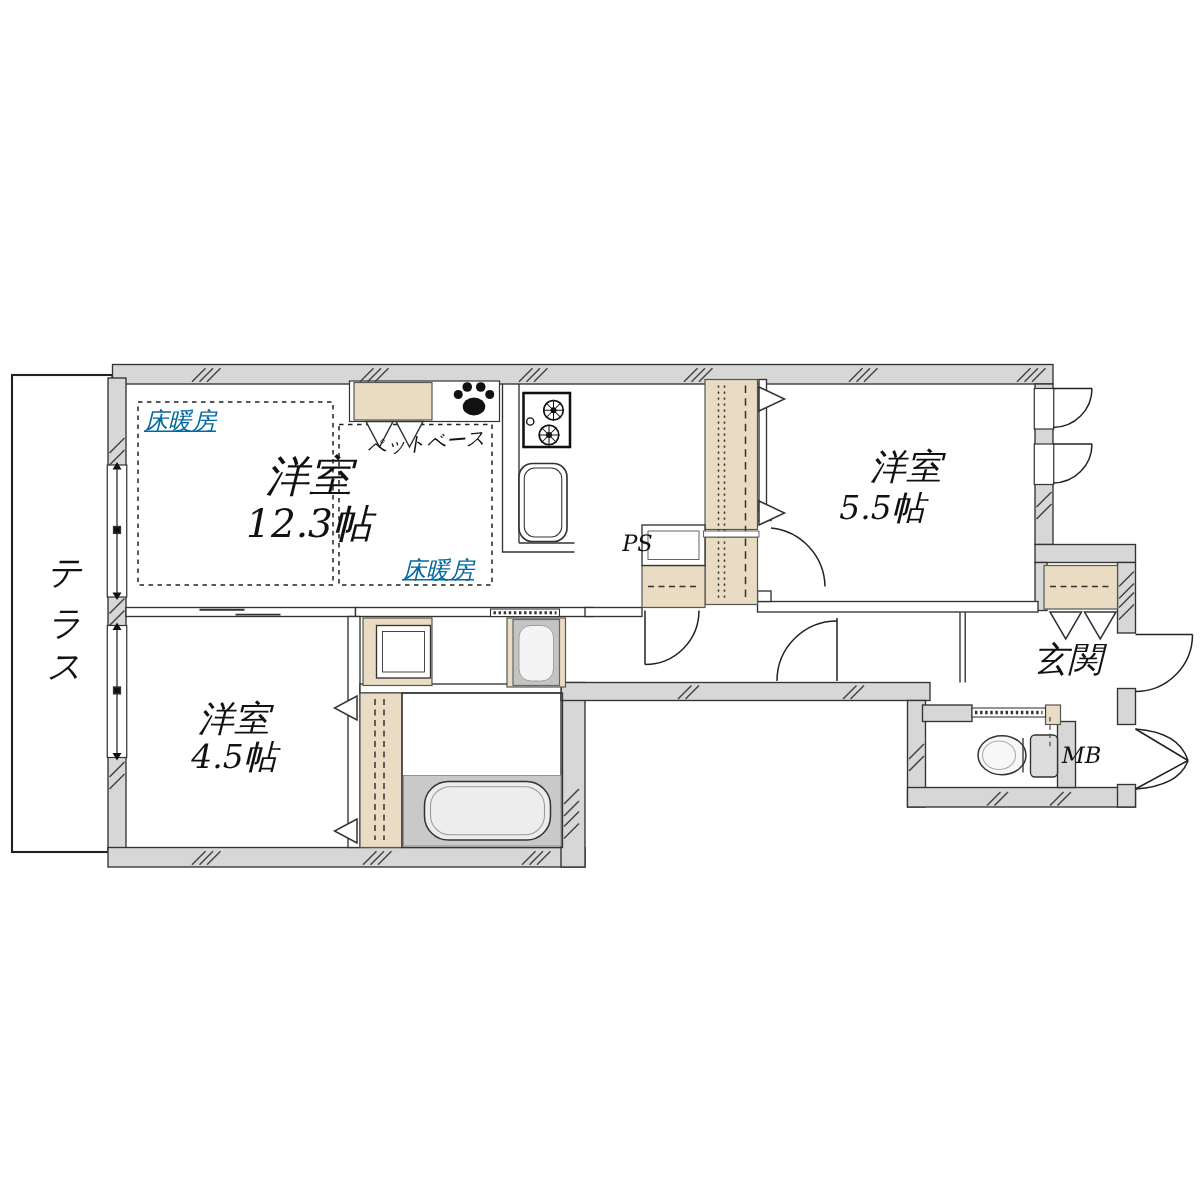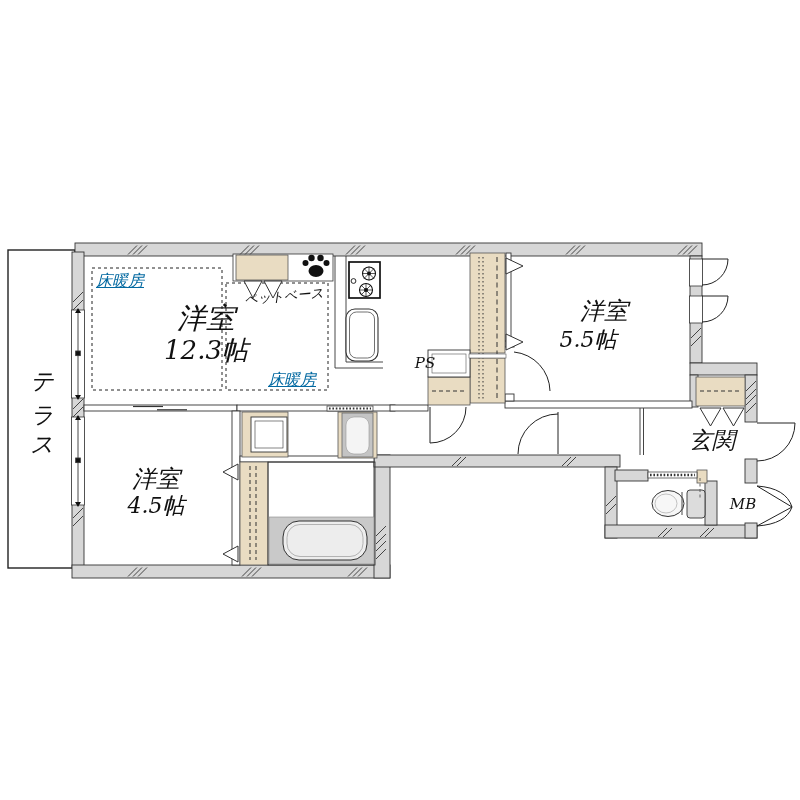--- a/index.html
+++ b/index.html
@@ -241,14 +241,14 @@
   <div class="lbl-left" style="left:268px; top:380px; font-size:16px;">床暖房</div>
   <div class="lbl-pet" style="left:284px; top:296px; font-size:13px;">ペットベース</div>
   <div class="lbl" style="left:206px; top:318px; font-size:29px;">洋室</div>
   <div class="lbl" style="left:206px; top:350px; font-size:26px;">12.3帖</div>
   <div class="lbl" style="left:604px; top:311px; font-size:24px;">洋室</div>
   <div class="lbl" style="left:588px; top:340px; font-size:22px;">5.5帖</div>
   <div class="lbl" style="left:156px; top:479px; font-size:24px;">洋室</div>
   <div class="lbl" style="left:156px; top:506px; font-size:22px;text-align:center;">4.5帖</div>
   <div class="lbl" style="left:712px; top:440px; font-size:23px;font-family:Liberation Serif, serif;">玄関</div>
   <div class="lbl" style="left:425px; top:363px; font-size:15px;">PS</div>
-  <div class="lbl" style="left:743px; top:504px; font-size:15px;">MB</div>
+  <div class="lbl" style="left:721px; top:504px; font-size:15px;">MB</div>
 </div>
 
 </body></html>

